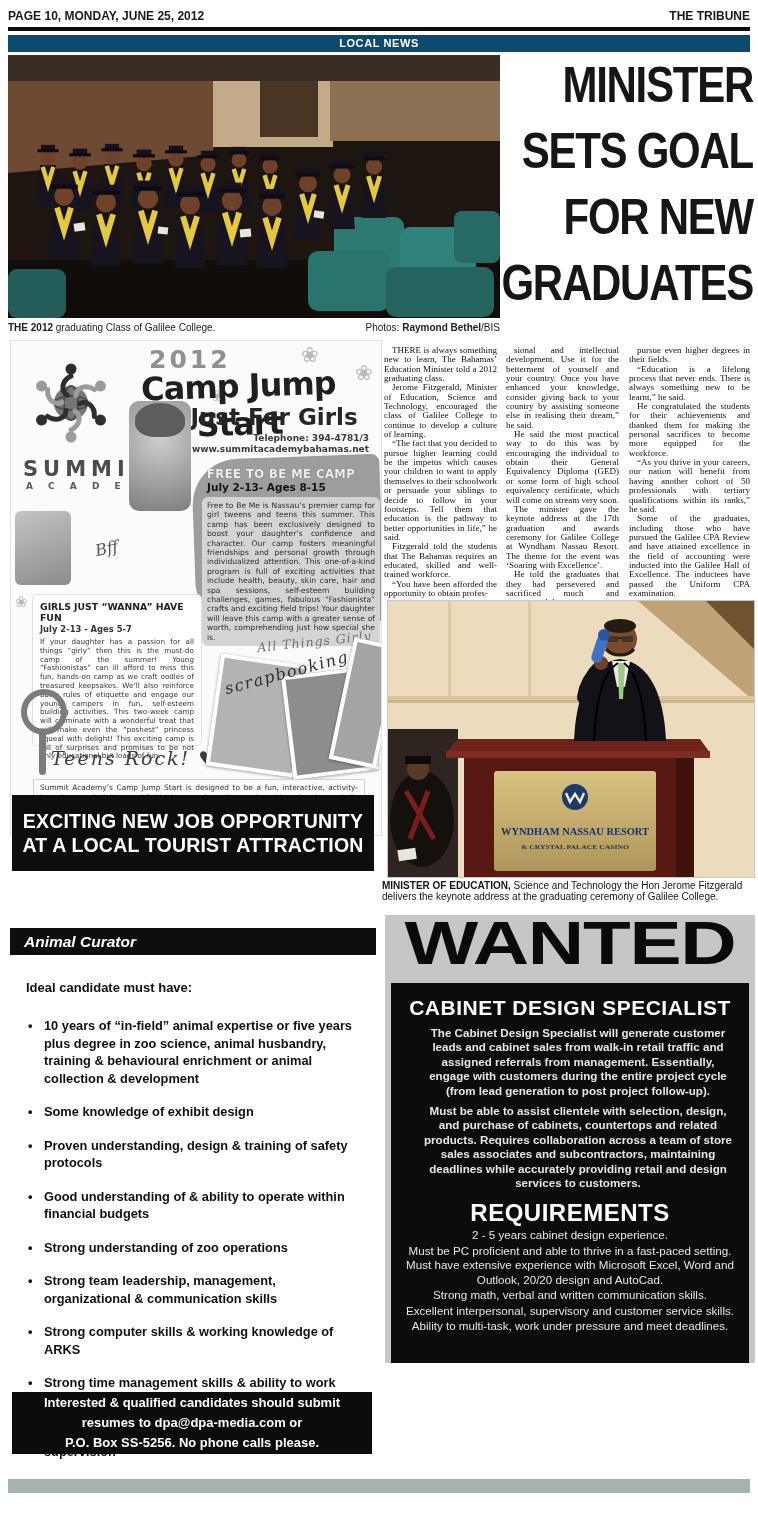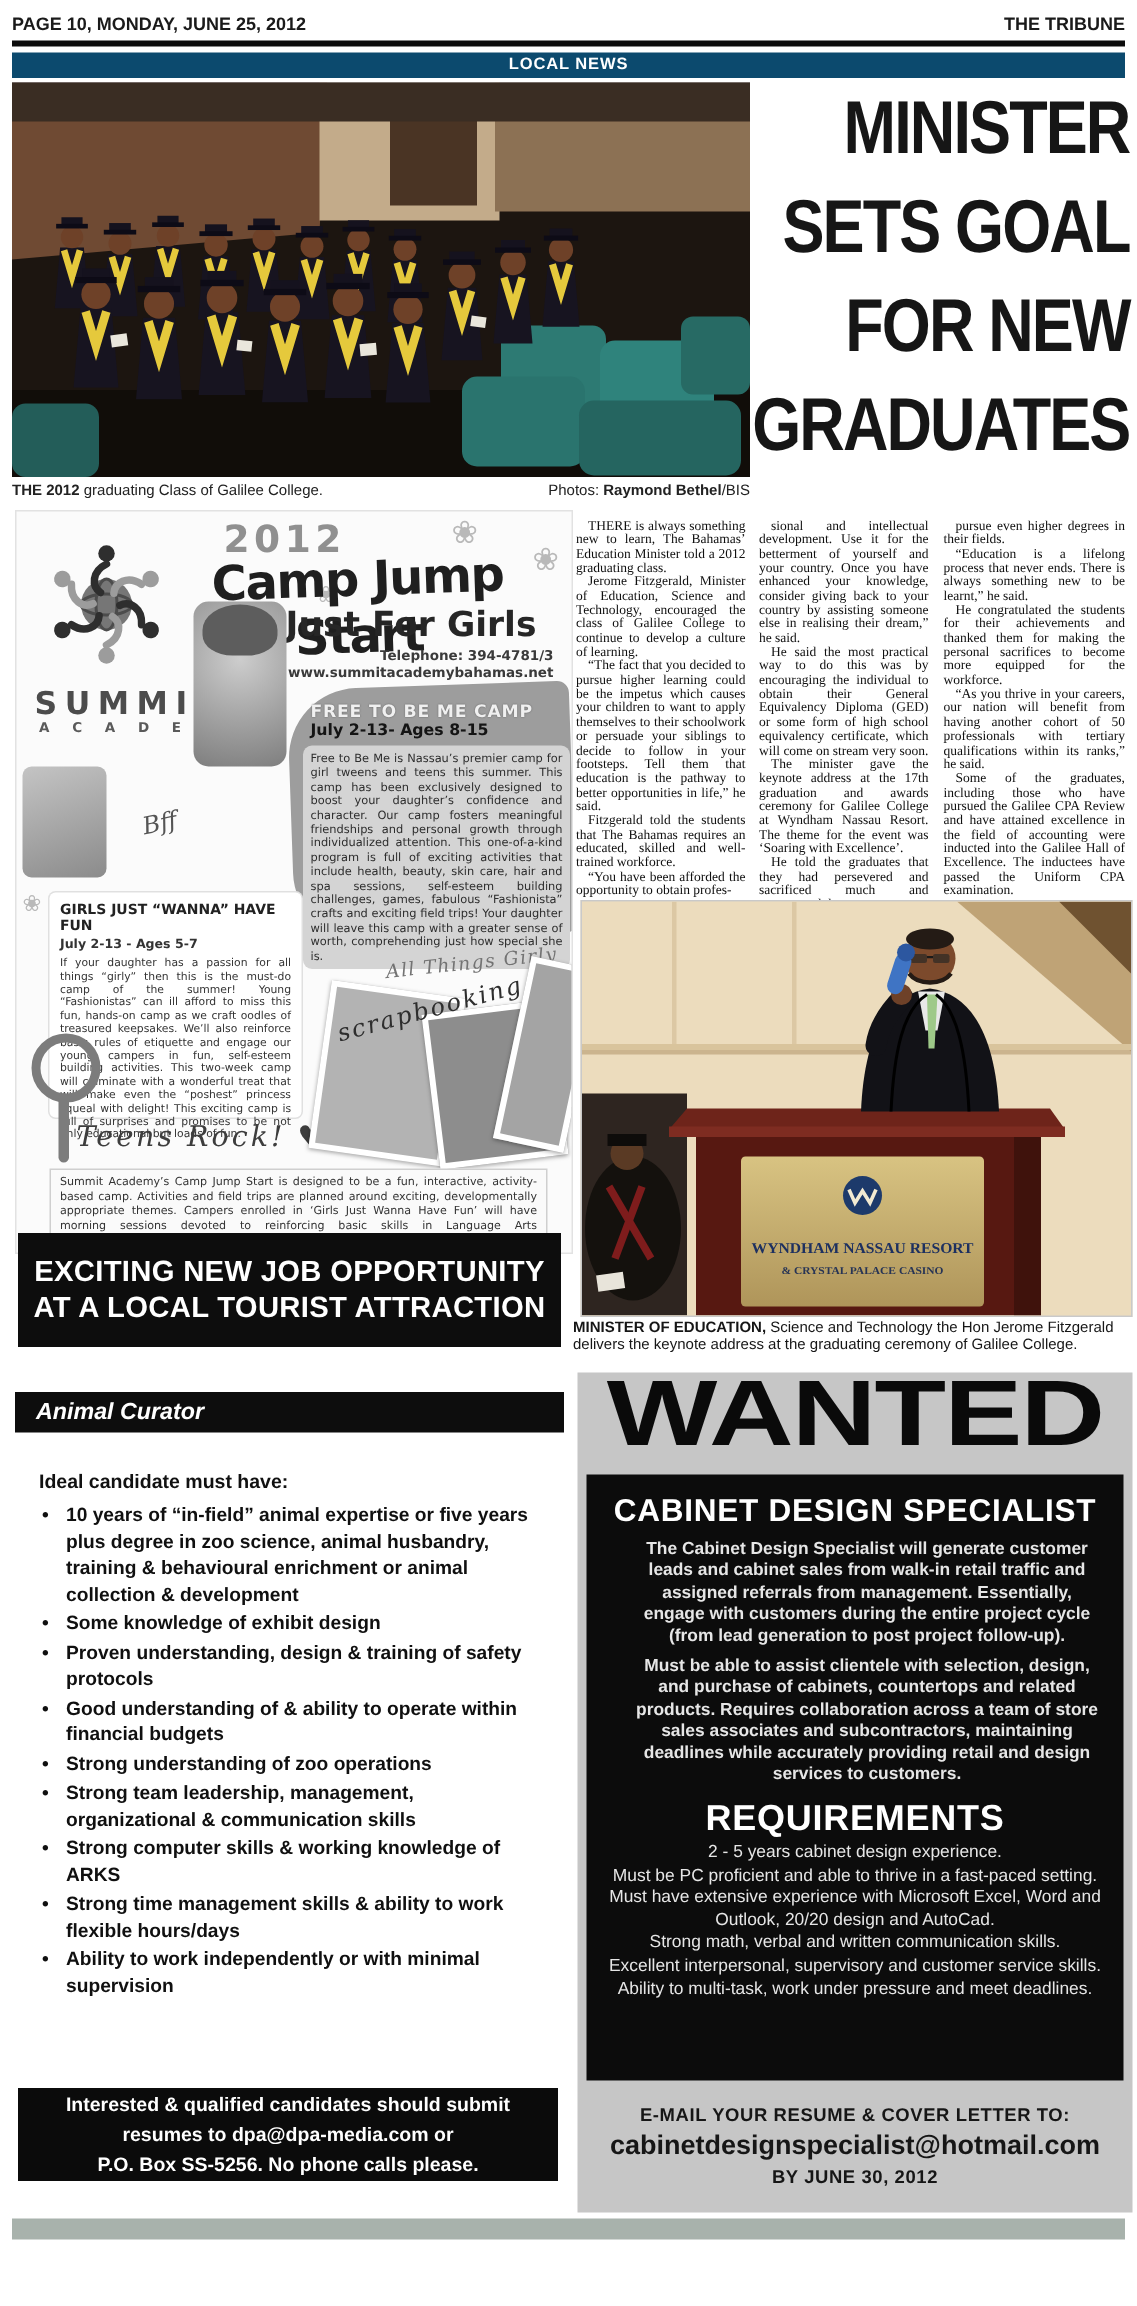--- a/index.html
+++ b/index.html
@@ -81,36 +81,36 @@
     padding:3px 6px;box-sizing:border-box;text-align:justify;}
   .flower{color:#b9b9b9;font-size:15px;}
   .flower.big{font-size:21px;}
 
   
   .min-photo{left:387px;top:600px;width:366px;height:276px;background:#ecdcbd;
     border:1px solid #c9c9c9;overflow:hidden;}
   .min-caption{left:382px;top:880px;width:368px;font-size:10px;line-height:11.2px;color:#161616;}
 
   
-  .job-header{left:12px;top:822px;width:362px;height:76px;background:#0d0d0d;color:#fff;
+  .job-header{left:12px;top:795px;width:362px;height:76px;background:#0d0d0d;color:#fff;
     display:flex;flex-direction:column;justify-content:center;text-align:center;
     font-weight:bold;font-size:19.5px;line-height:24px;letter-spacing:.2px;}
   .job-bar{left:10px;top:928px;width:352px;height:27px;background:#0d0d0d;color:#fff;
     font-size:15.5px;font-weight:bold;line-height:27px;padding-left:14px;font-style:italic;}
   .job-intro{left:26px;top:980px;font-size:13px;font-weight:bold;color:#111;}
   .job-bullets{left:26px;top:1001px;width:338px;margin:0;padding:0;list-style:none;
     font-size:12.8px;font-weight:bold;line-height:17.5px;color:#101010;}
-  .job-bullets li{position:relative;padding-left:18px;margin-bottom:2px;}
+  .job-bullets li{position:relative;padding-left:18px;margin-bottom:2px;margin-top:16px;}
   .job-bullets li::before{content:"\2022";position:absolute;left:2px;top:0;}
   .job-footer{left:12px;top:1392px;width:360px;height:62px;background:#0b0b0b;color:#fff;
     display:flex;flex-direction:column;justify-content:center;text-align:center;
     font-size:13px;font-weight:bold;line-height:20px;}
 
   
-  .wanted{left:385px;top:915px;width:370px;height:560px;background:#c6c6c6;overflow:hidden;}
+  .wanted{left:385px;top:915px;width:370px;height:448px;background:#c6c6c6;overflow:hidden;}
   .wanted .abs{position:absolute;}
   .wanted-word{left:0;top:-8px;width:370px;text-align:center;font-size:62px;font-weight:bold;
     color:#0a0a0a;letter-spacing:-1px;transform:scaleX(1.26);transform-origin:50% 0;line-height:72px;}
   .wanted-box{left:6px;top:68px;width:358px;height:404px;background:#0c0c0c;color:#ececec;
     text-align:center;overflow:hidden;}
   .wb-title{margin:13px 0 0 0;font-size:21px;font-weight:bold;letter-spacing:.5px;color:#fff;}
   .wb-p{margin:6px 14px 0 30px;font-size:11.6px;line-height:14.4px;font-weight:bold;color:#e6e6e6;}
   .wb-req{margin:9px 0 0 0;font-size:24px;font-weight:bold;letter-spacing:.5px;color:#fff;}
   .wb-line{margin:1px 12px 0 12px;font-size:11.6px;line-height:14.4px;font-weight:normal;color:#e6e6e6;}
   .wanted-footer{left:6px;top:476px;width:358px;height:78px;display:flex;flex-direction:column;

